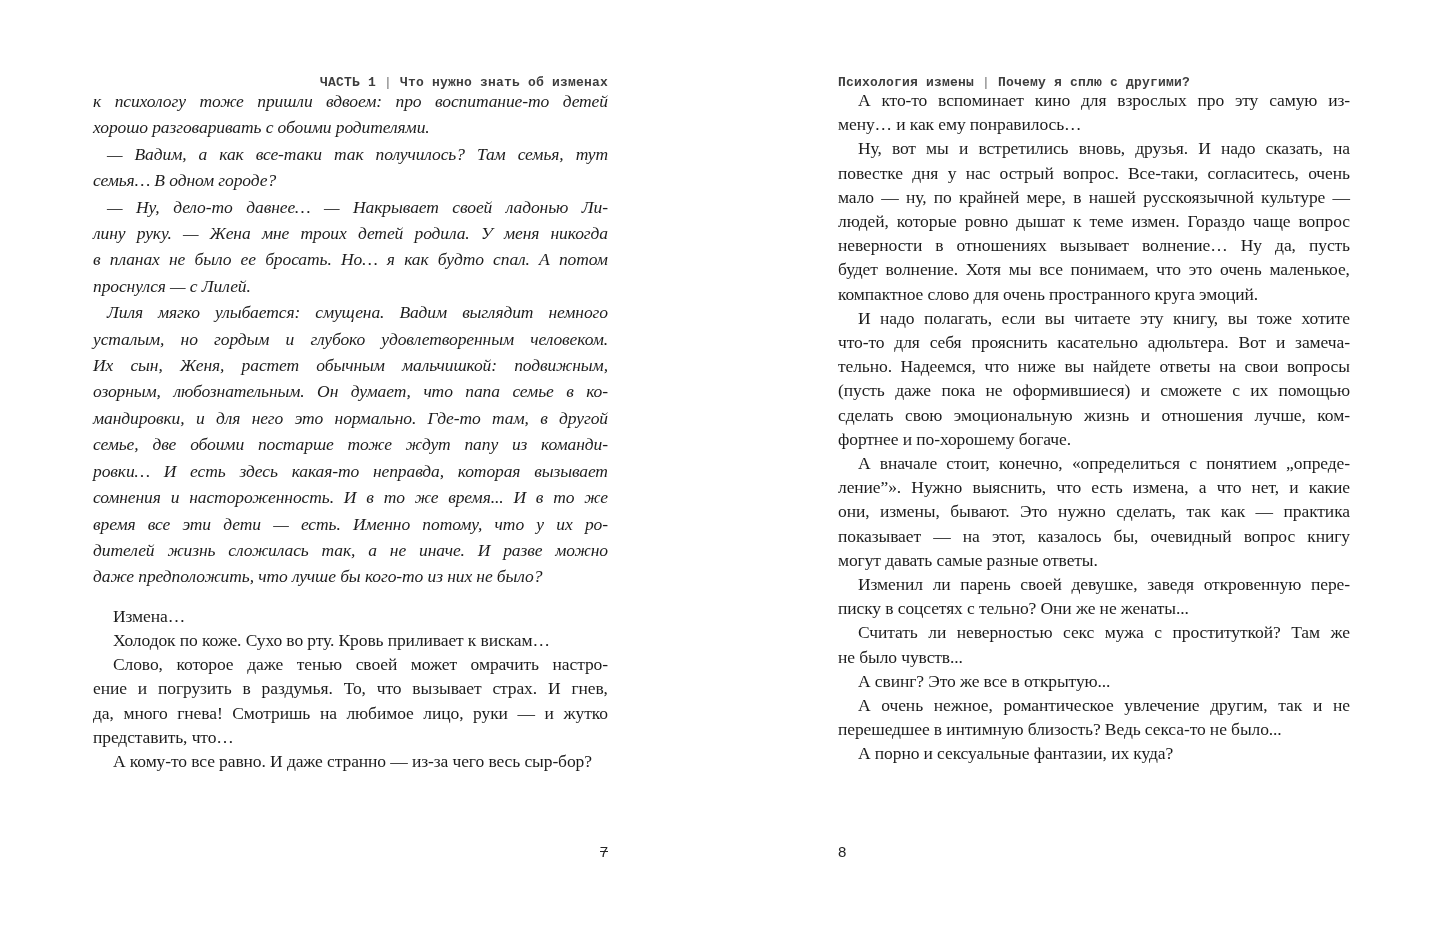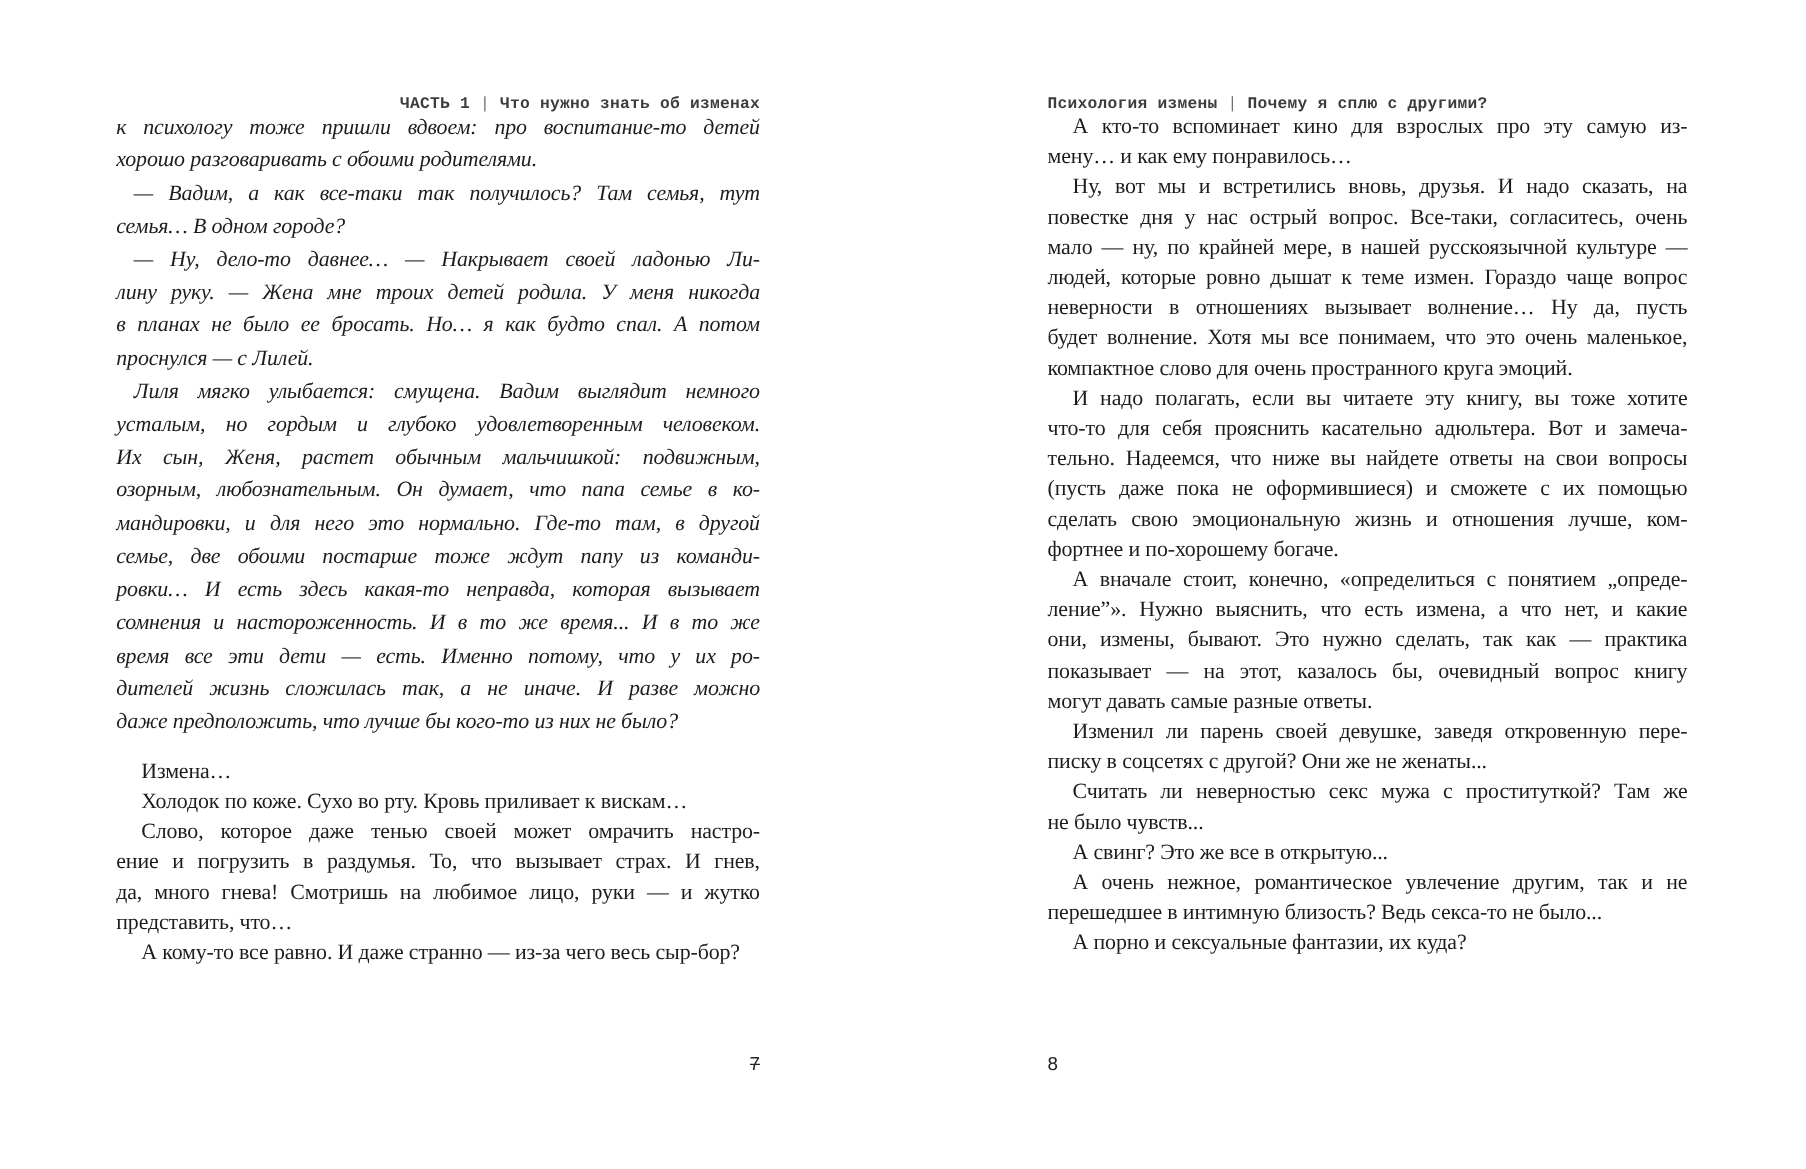--- a/index.html
+++ b/index.html
@@ -508,21 +508,21 @@
         <div class="line just first">
           <span>Изменил</span>
           <span>ли</span>
           <span>парень</span>
           <span>своей</span>
           <span>девушке,</span>
           <span>заведя</span>
           <span>откровенную</span>
           <span>пере-</span>
         </div>
-        <div class="line last">писку в соцсетях с другой? Они же не женаты...</div>
+        <div class="line last">писку в соцсетях с тельно? Они же не женаты...</div>
       </div>
       <div class="para regular">
         <div class="line just first">
           <span>Считать</span>
           <span>ли</span>
           <span>неверностью</span>
           <span>секс</span>
           <span>мужа</span>
           <span>с</span>
           <span>проституткой?</span>

